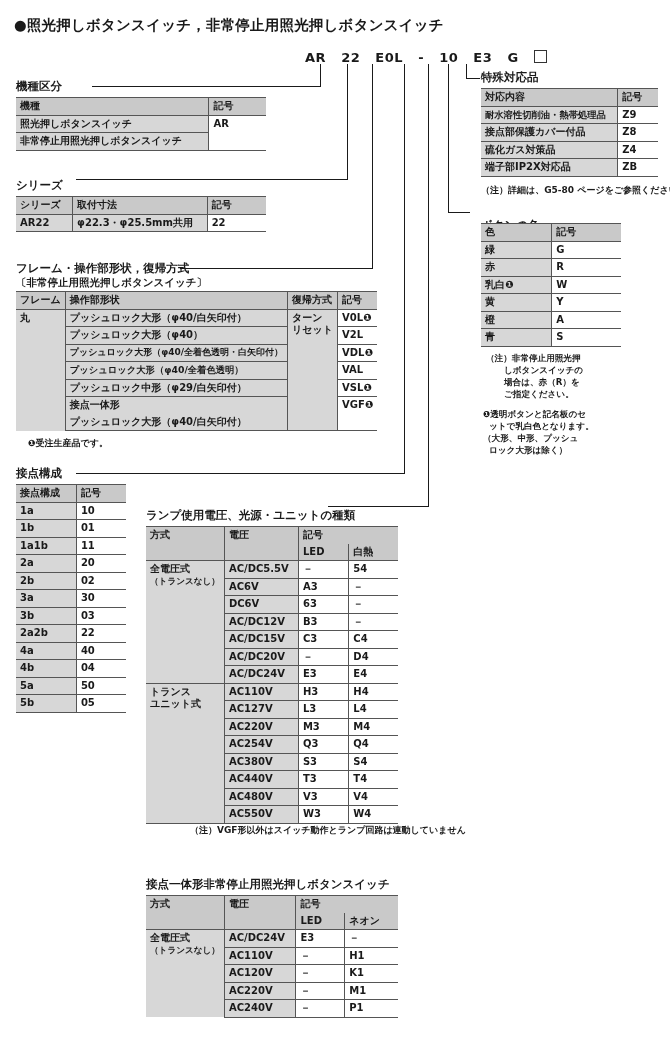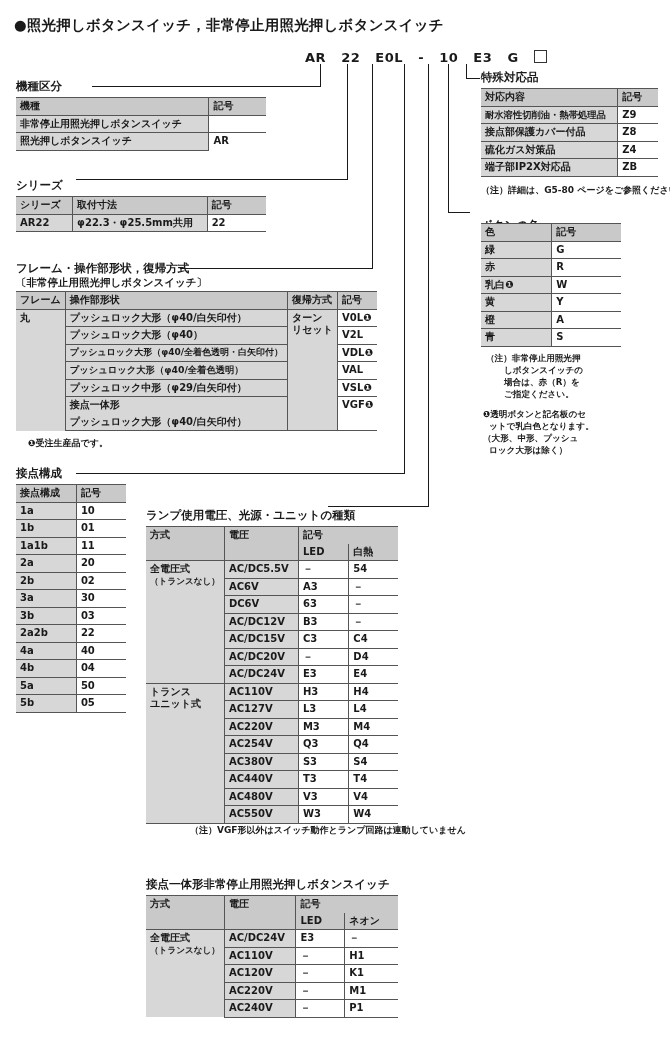--- a/index.html
+++ b/index.html
@@ -174,26 +174,26 @@
   <div class="hline" style="left:466px; top:78px; width:14px;"></div>
 
   <div class="cap" style="left:16px; top:79px;">機種区分</div>
   <table class="t" style="left:16px; top:97px; width:250px;">
     <tbody>
         <tr>
       <th style="width:192px;">機種</th>
       <th class="vdiv" style="width:58px;">記号</th>
     </tr>
     <tr>
+      <td class="lbl">照光押しボタンスイッチ</td>
+      <td class="val vdiv nb">AR</td>
+    </tr>
+    <tr>
       <td class="lbl">非常停止用照光押しボタンスイッチ</td>
       <td class="val vdiv nt"></td>
-    </tr>
-    <tr>
-      <td class="lbl">照光押しボタンスイッチ</td>
-      <td class="val vdiv nb">AR</td>
     </tr>
   </tbody>
     </table>
 
   <div class="cap" style="left:16px; top:178px;">シリーズ</div>
   <table class="t" style="left:16px; top:196px; width:250px;">
     <tbody>
         <tr>
       <th style="width:50px;">シリーズ</th>
       <th class="vdiv" style="width:128px;">取付寸法</th>

